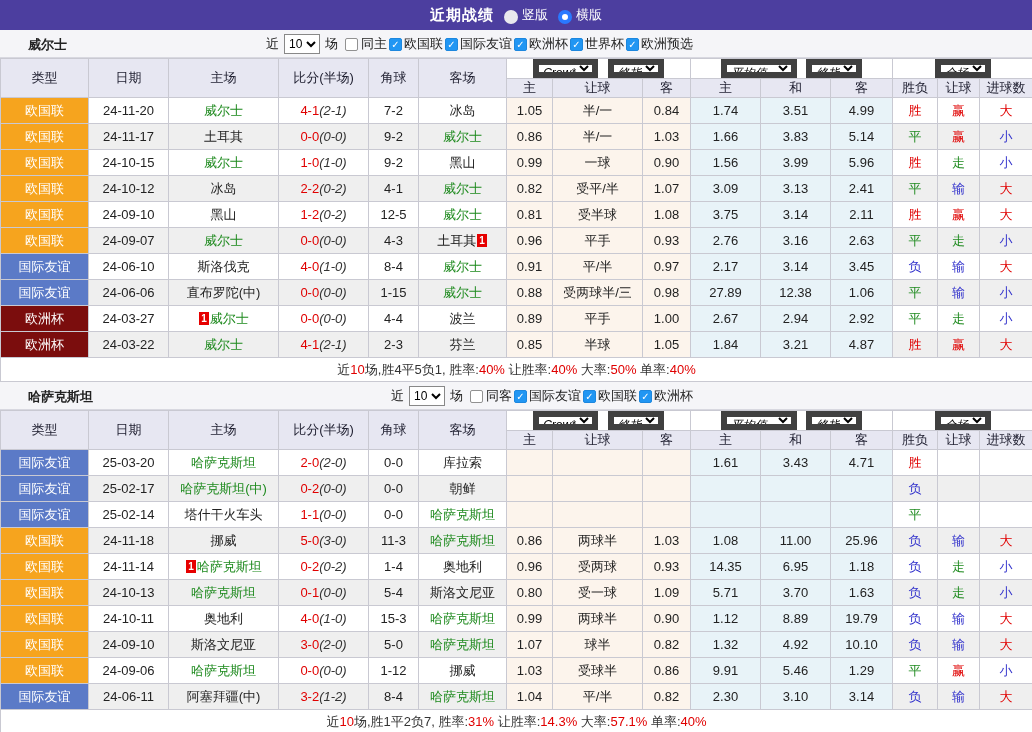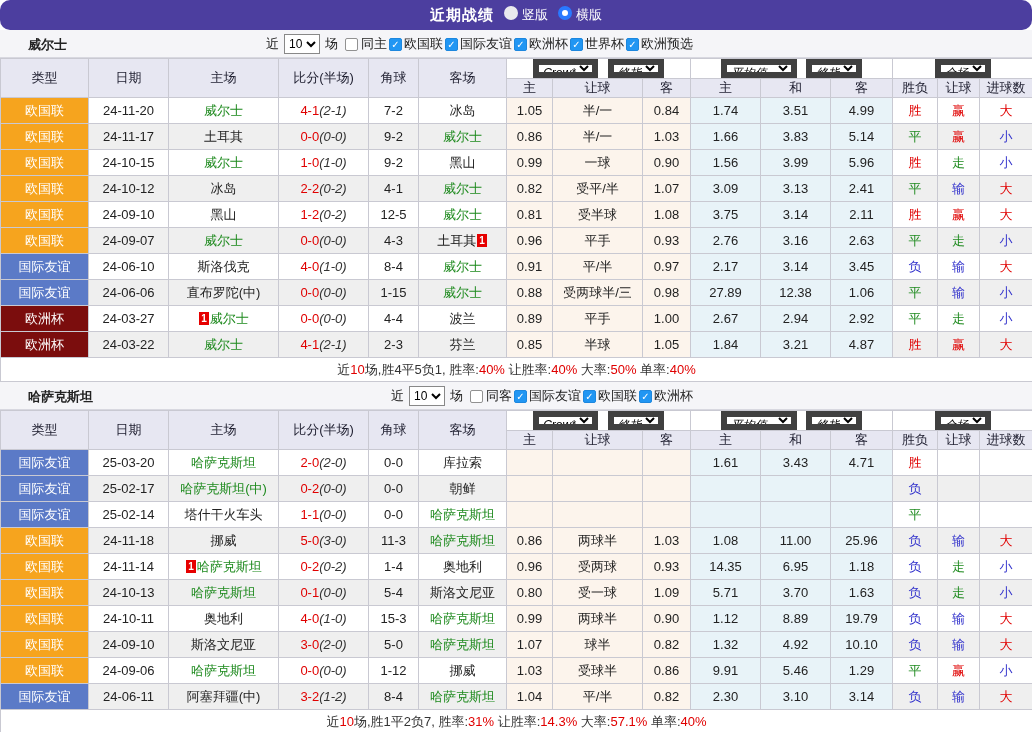--- a/index.html
+++ b/index.html
@@ -1,20 +1,20 @@
 <!DOCTYPE html>
 <html><head>
 <meta charset="utf-8">
 <style>
   * { box-sizing: border-box; }
   body { margin:0; width:1032px; background:#fff; font-family:"Liberation Sans","DejaVu Sans",sans-serif; color:#222; }
 
-  .topbar { height:30px; background:#4C3E9F; display:flex; align-items:center; justify-content:center; gap:10px; color:#fff;border-radius:10px; }
+  .topbar { height:30px; background:#4C3E9F; display:flex; align-items:center; justify-content:center; gap:10px; color:#fff; }
   .tb-title { font-weight:bold; font-size:15px; letter-spacing:1px; }
-  .tb-opt { display:flex; align-items:flex-start; gap:4px; font-size:13px; cursor:pointer; }
+  .tb-opt { display:flex; align-items:flex-end; gap:4px; font-size:13px; cursor:pointer; }
   .radio { width:14px; height:14px; border-radius:50%; background:#e9e9ee; display:inline-block; }
   .radio.sel { width:14px; height:14px; background:#fff; border:4px solid #2979FF; }
 
   .filter-row { height:28px; background:#F5F5F8; position:relative; border-bottom:1px solid #d8d8e0; }
   .sec-title { position:absolute; left:28px; top:6px; font-weight:bold; font-size:13px; color:#222; }
   .filters { position:absolute; right:338px; top:0; height:28px; display:flex; align-items:center; font-size:13px; white-space:nowrap; }
   .filters .fl { margin:0 1px; }
   .near-select { height:20px; font-size:12px; margin:0 4px; border:1px solid #888; background:#fff; }
   .cb { width:13px; height:13px; border:1px solid #919191; border-radius:2px; background:#fff; display:inline-block; margin:0 2px 0 6px; font-size:10px; line-height:12px; text-align:center; color:#fff; cursor:pointer; }
   .cb.on { background:#2196F3; border-color:#1d87de; margin:0 1px; }

